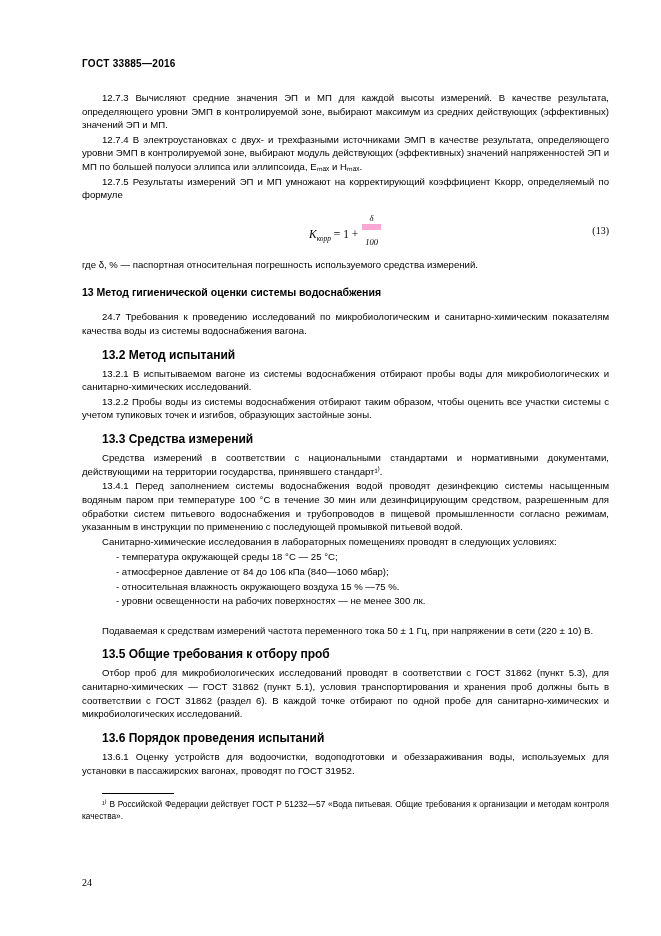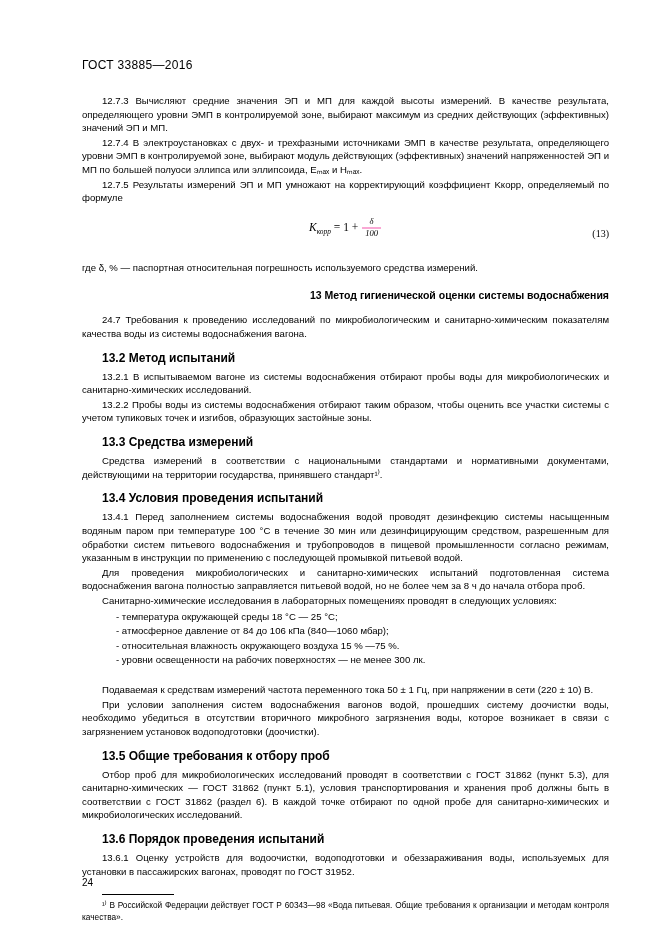--- a/index.html
+++ b/index.html
@@ -17,42 +17,42 @@
   }
   .page {
     position: absolute;
     left: 0; top: 0;
     width: 661px;
     height: 936px;
     box-sizing: border-box;
     padding: 58px 52px 30px 82px;
   }
   .doc-header {
-    font-size: 12px;
-    font-weight: normal;
+    font-size: 10px;
+    font-weight: bold;
     letter-spacing: 0.3px;
     margin: 0 0 22px 0;
   }
   .content {
     font-size: 9.6px;
     line-height: 1.42;
     text-align: justify;
     width: 100%;
   }
   p {
     margin: 0 0 1px 0;
     text-indent: 20px;
   }
   p.noindent {
     text-indent: 0;
   }
   .h-section {
     font-weight: bold;
     font-size: 10.5px;
-    text-align: right;
+    text-align: left;
     margin: 14px 0 10px 0;
     text-indent: 0;
   }
   .h-sub {
     font-weight: bold;
     font-size: 12px;
     margin: 9px 0 3px 0;
     text-indent: 20px;
   }
   .formula-row {
@@ -75,22 +75,22 @@
     font-size: 8.6px;
     line-height: 1.15;
     margin: 0 1px;
   }
   .formula .frac .num {
     display: block;
     padding: 0 3px 0 3px;
   }
   .formula .frac .den {
     display: block;
-    border-top: 2px solid #f9a8d4;
-    padding: 0 3px;
+    border-top: 6px solid #f9a8d4;
+    padding: 8px 3px;
   }
   .formula .sub {
     font-size: 7.4px;
     vertical-align: sub;
     font-style: italic;
   }
   .eq-num {
     position: absolute;
     right: 0;
     top: 10px;
@@ -120,20 +120,21 @@
     line-height: 1.4;
     text-align: justify;
     text-indent: 20px;
     margin: 0;
   }
   .page-number {
     position: absolute;
     left: 82px;
     bottom: 48px;
     font-size: 10px;
+    font-family: Liberation Serif, serif;
   }
 </style>
 </head>
 <body>
 
 <div class="page">
 
   <div class="doc-header">ГОСТ 33885—2016</div>
 
   <div class="content">
@@ -160,40 +161,37 @@
 
     <p>24.7  Требования к проведению исследований по микробиологическим и санитарно-химическим показателям качества воды из системы водоснабжения вагона.</p>
 
     <div class="h-sub">13.2  Метод испытаний</div>
     <p>13.2.1  В испытываемом вагоне из системы водоснабжения отбирают пробы воды для микробиологических и санитарно-химических исследований.</p>
     <p>13.2.2  Пробы воды из системы водоснабжения отбирают таким образом, чтобы оценить все участки системы с учетом тупиковых точек и изгибов, образующих застойные зоны.</p>
 
     <div class="h-sub">13.3  Средства измерений</div>
     <p>Средства измерений в соответствии с национальными стандартами и нормативными документами, действующими на территории государства, принявшего стандарт¹⁾.</p>
 
-    <div class="h-sub">13.4  Условия проведения испытаний</div>
     <p>13.4.1  Перед заполнением системы водоснабжения водой проводят дезинфекцию системы насыщенным водяным паром при температуре 100 °С в течение 30 мин или дезинфицирующим средством, разрешенным для обработки систем питьевого водоснабжения и трубопроводов в пищевой промышленности согласно режимам, указанным в инструкции по применению с последующей промывкой питьевой водой.</p>
-    <p>Для проведения микробиологических и санитарно-химических испытаний подготовленная система водоснабжения вагона полностью заправляется питьевой водой, но не более чем за 8 ч до начала отбора проб.</p>
     <p>Санитарно-химические исследования в лабораторных помещениях проводят в следующих условиях:</p>
 
     <div class="bullet-list">
       <div>- температура окружающей среды 18 °С — 25 °С;</div>
       <div>- атмосферное давление от 84 до 106 кПа (840—1060 мбар);</div>
       <div>- относительная влажность окружающего воздуха 15 % —75 %.</div>
       <div>- уровни освещенности на рабочих поверхностях — не менее 300 лк.</div>
     </div>
 
     <p>Подаваемая к средствам измерений частота переменного тока 50 ± 1 Гц, при напряжении в сети (220 ± 10) В.</p>
-    <p>При условии заполнения систем водоснабжения вагонов водой, прошедших систему доочистки воды, необходимо убедиться в отсутствии вторичного микробного загрязнения воды, которое возникает в связи с загрязнением установок водоподготовки (доочистки).</p>
 
     <div class="h-sub">13.5  Общие требования к отбору проб</div>
     <p>Отбор проб для микробиологических исследований проводят в соответствии с ГОСТ 31862 (пункт 5.3), для санитарно-химических — ГОСТ 31862 (пункт 5.1), условия транспортирования и хранения проб должны быть в соответствии с ГОСТ 31862 (раздел 6). В каждой точке отбирают по одной пробе для санитарно-химических и микробиологических исследований.</p>
 
     <div class="h-sub">13.6  Порядок проведения испытаний</div>
     <p>13.6.1  Оценку устройств для водоочистки, водоподготовки и обеззараживания воды, используемых для установки в пассажирских вагонах, проводят по ГОСТ 31952.</p>
 
     <div class="footnote-rule"></div>
-    <p class="footnote">¹⁾ В Российской Федерации действует ГОСТ Р 60343—98 «Вода питьевая. Общие требования к организации и методам контроля качества».</p>
+    <p class="footnote">¹⁾ В Российской Федерации действует ГОСТ Р 51232—57 «Вода питьевая. Общие требования к организации и методам контроля качества».</p>
 
   </div>
 
   <div class="page-number">24</div>
 </div>
 
 </body></html>

